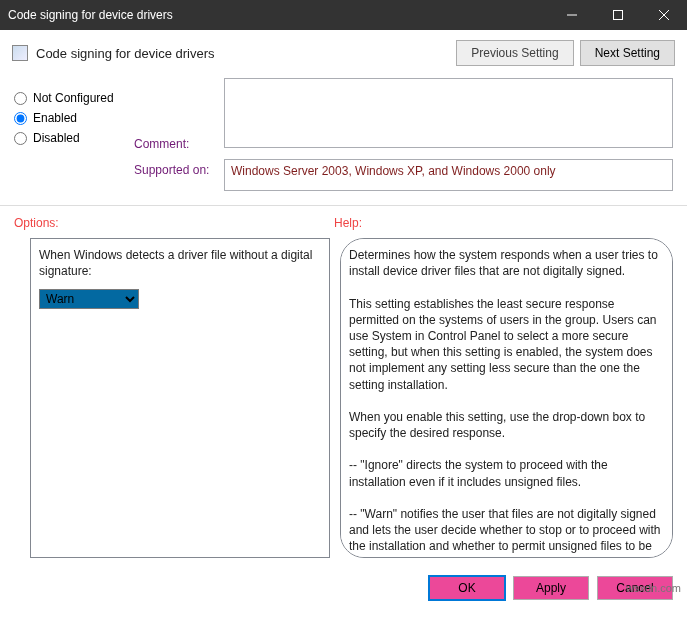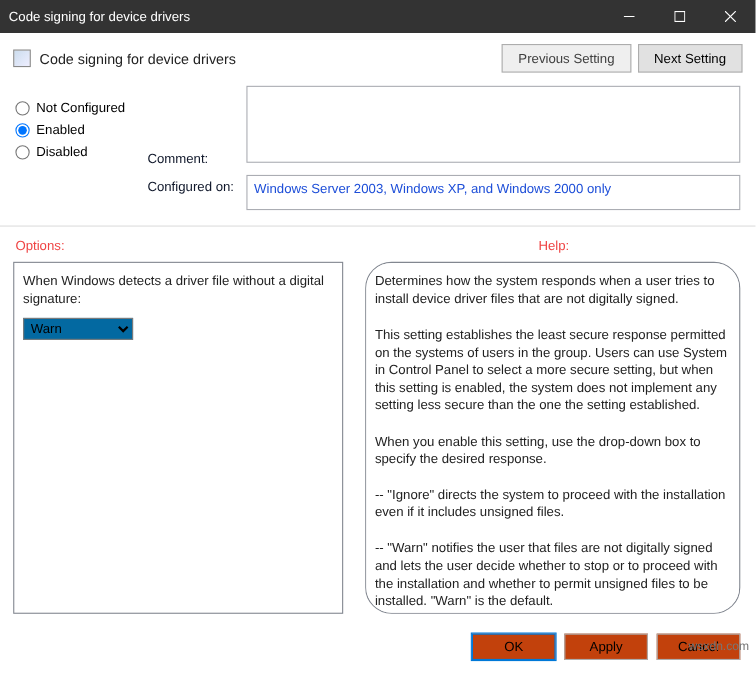--- a/index.html
+++ b/index.html
@@ -13,43 +13,43 @@
 .header { padding: 10px 12px; display: flex; align-items: center; }
 .header-icon { width: 16px; height: 16px; margin-right: 8px; border: 1px solid #888; background: linear-gradient(135deg,#cde,#eef); }
 .header-title { font-size: 13px; flex: 1; color: #222; }
 .nav-btn { border: 1px solid #adadad; background: #e1e1e1; padding: 5px 14px; margin-left: 6px; font-size: 12px; }
 .nav-btn.disabled { color: #404040; background: #efefef; }
 
 .config-row { display: flex; padding: 2px 14px; align-items: flex-end; }
 .radios { width: 120px; padding-top: 4px; }
 .radio-line { display: flex; align-items: center; margin: 6px 0; }
 .radio-line input { margin-right: 6px; }
-.label-col { width: 90px; padding-top: 4px; color: #0f172a; }
+.label-col { width: 90px; padding-top: 4px; color: #701a75; }
 .field-col { flex: 1; }
 
 textarea.comment { width: 100%; height: 70px; border: 1px solid #abadb3; resize: none; padding: 3px; font-family: inherit; overflow-y: scroll; background:#fff;}
-.supported-box { width: 100%; height: 32px; border: 1px solid #abadb3; padding: 4px 6px; background:#fff; overflow-y: scroll; color:#1d4ed8;}
+.supported-box { width: 100%; height: 32px; border: 1px solid #abadb3; padding: 4px 6px; background:#fff; overflow-y: scroll; color:#7f1d1d;}
 .supported-row { display:flex; padding: 6px 14px 10px 14px; align-items:flex-start;}
 .supported-row .spacer{width:120px;}
 .supported-row .label-col{padding-top:4px;}
 
 .sep { border-top:1px solid #ddd; margin: 4px 0; }
 
 .mid { display:flex; padding:6px 14px 2px 14px; }
-.mid .col-l{ width:320px; } .mid .col-r{flex:1;text-align:center;}
+.mid .col-l{ width:320px; } .mid .col-r{flex:1;}
 .mid .hdr{ color:#ef4444; margin-bottom:6px;}
 
-.panes { display:flex; padding:0 14px 8px 12px; gap:20px; height:328px;}
+.panes { display:flex; padding:0 14px 8px 30px; gap:10px; height:328px;}
 .pane { border:1px solid #828790; background:#fff; padding:8px; overflow:auto; font-size:12px; color:#222; line-height:1.35;}
 .pane.left{ width:300px;}
 .pane.right{ flex:1;border-radius:24px;}
 .pane select { width:100px; border:1px solid #7a7a7a; background:#0369a1; padding:1px 2px; font-size:12px; margin-top:10px;}
 
 .footer { display:flex; justify-content:flex-end; padding:10px 14px; gap:8px; }
-.footer .btn { border:1px solid #adadad; background:#c2410c; padding:4px 0; width:76px; text-align:center; font-size:12px;}
+.footer .btn { border:1px solid #adadad; background:#ec4899; padding:4px 0; width:76px; text-align:center; font-size:12px;}
 .footer .btn.primary{ border:1px solid #0078d7; outline:1px solid #0078d7;}
 .watermark{position:absolute; right:6px; bottom:40px; font-size:11px; color:#777;}
 </style>
 </head>
 <body>
 
 <div class="titlebar">
   <span class="titlebar-text">Code signing for device drivers</span>
   <div class="titlebar-btn">
       <svg viewBox="0 0 10 10">
@@ -90,21 +90,21 @@
         <input type="radio" name="st" style="">
         <span>Disabled</span>
       </label>
   </div>
   <div class="label-col">Comment:</div>
   <div class="field-col"><textarea class="comment" style=""></textarea></div>
 </div>
 
 <div class="supported-row">
   <div class="spacer"></div>
-  <div class="label-col">Configured on:</div>
+  <div class="label-col">Supported on:</div>
   <div class="field-col">
       <div class="supported-box">Windows Server 2003, Windows XP, and Windows 2000 only</div>
     </div>
 </div>
 
 <div class="sep"></div>
 
 <div class="mid">
   <div class="col-l">
       <div class="hdr">Options:</div>
@@ -116,21 +116,21 @@
 
 <div class="panes">
   <div class="pane left">
     <div>When Windows detects a driver file without a digital signature:</div>
     <select>
       <option>Warn</option>
     </select>
   </div>
   <div class="pane right">
     <p>Determines how the system responds when a user tries to install device driver files that are not digitally signed.</p><br>
-    <p>This setting establishes the least secure response permitted on the systems of users in the group. Users can use System in Control Panel to select a more secure setting, but when this setting is enabled, the system does not implement any setting less secure than the one the setting established.</p><br>
+    <p>This setting establishes the least secure response permitted on the systems of users in the group. Users can use System in Control Panel to select a more secure setting, but when this setting is enabled, the system does not implement any setting less secure than the one the setting installation.</p><br>
     <p>When you enable this setting, use the drop-down box to specify the desired response.</p><br>
     <p>--   "Ignore" directs the system to proceed with the installation even if it includes unsigned files.</p><br>
     <p>--   "Warn" notifies the user that files are not digitally signed and lets the user decide whether to stop or to proceed with the installation and whether to permit unsigned files to be installed. "Warn" is the default.</p><br>
     
   </div>
 </div>
 
 <div class="footer">
   <button class="btn primary">OK</button>
   <button class="btn">Apply</button>

